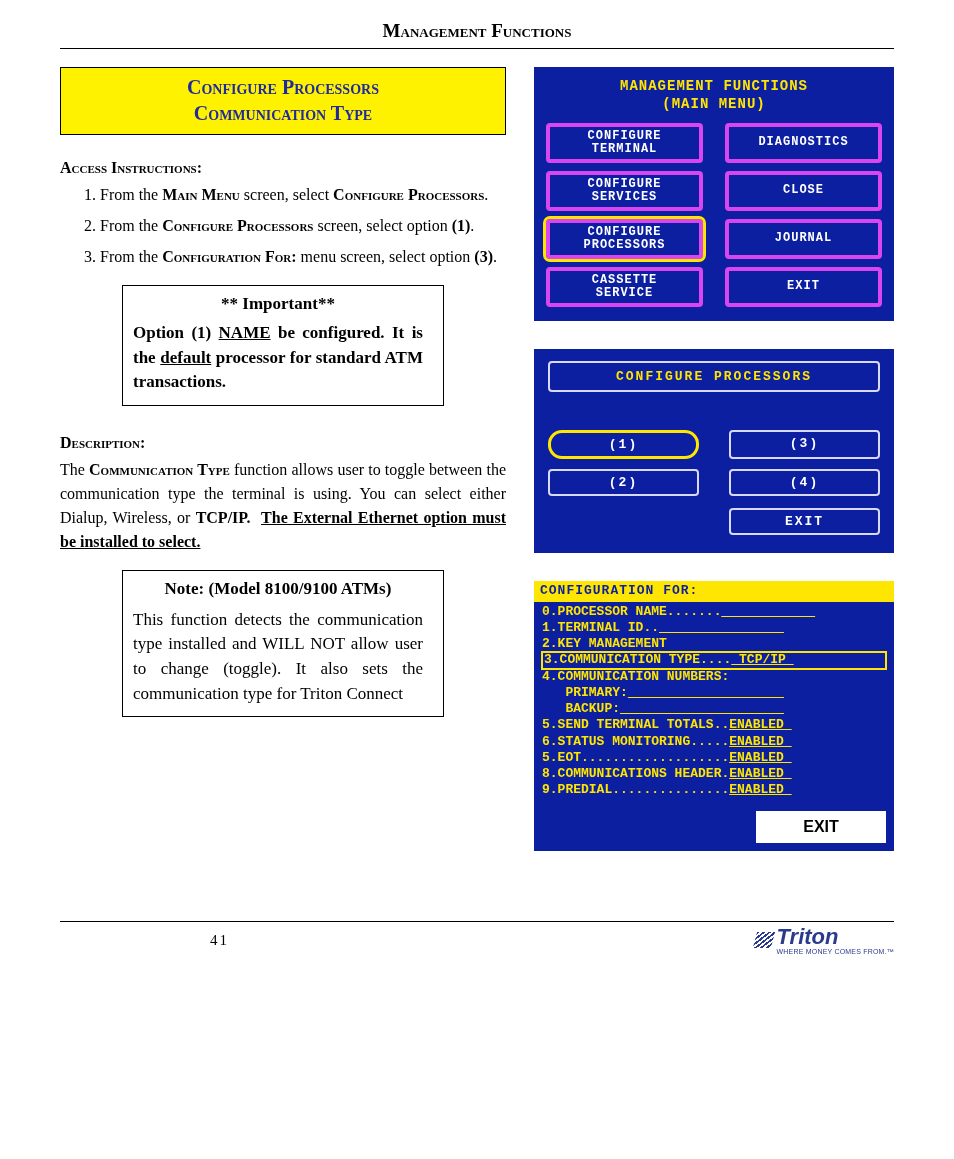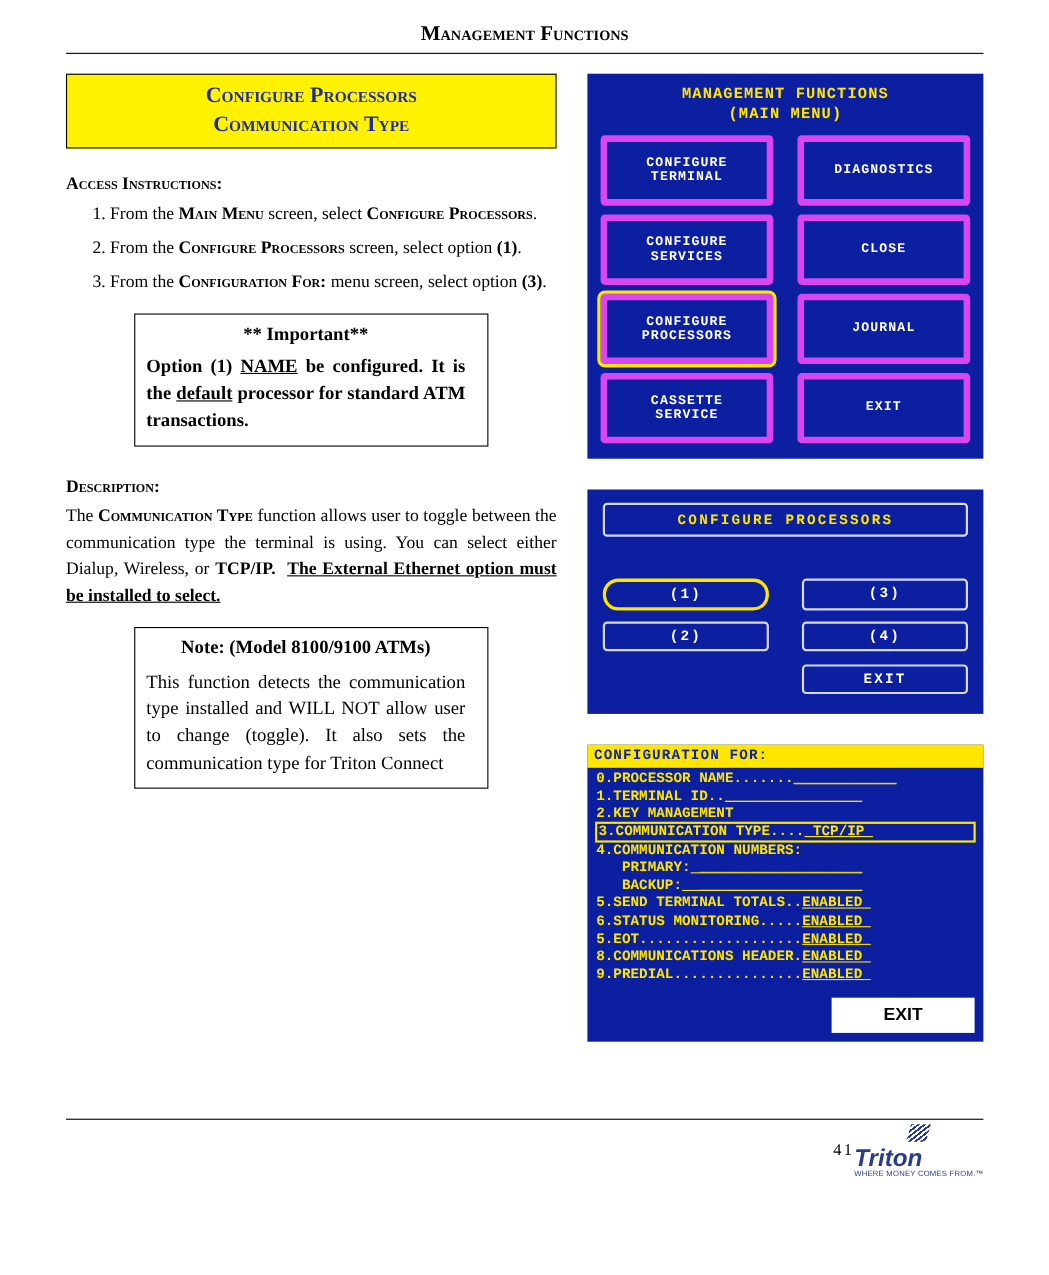--- a/index.html
+++ b/index.html
@@ -114,27 +114,27 @@
     letter-spacing: 1px;
     line-height: 1.3;
     margin: 2px 0 10px 0;
   }
   .atm-grid {
     display: grid;
     grid-template-columns: 1fr 1fr;
     gap: 8px 22px;
   }
   .atm-btn {
-    border: 6px solid #d946ef;
+    border: 4px solid #d946ef;
     border-radius: 4px;
     color: #fff;
     text-align: center;
     font-size: 12px;
     letter-spacing: 1px;
-    padding: 12px 4px;
+    padding: 2px 4px;
     line-height: 1.15;
     min-height: 28px;
     display: flex;
     align-items: center;
     justify-content: center;
     white-space: pre-line;
   }
   .atm-btn.selected {
     outline: 3px solid #ffe600;
     outline-offset: 0;
@@ -238,28 +238,27 @@
     border-top: 1px solid #000;
     margin-top: 70px;
     padding-top: 4px;
     display: flex;
     justify-content: space-between;
     align-items: center;
     font-size: 15px;
   }
   .page-num {
     flex: 1;
-    text-align: right;
+    text-align: left;
     letter-spacing: 2px;
   }
   .logo {
     display: flex;
     align-items: center;
     gap: 4px;
-    flex-direction: column;
   }
   .logo-name {
     font-family: Arial, sans-serif;
     font-style: italic;
     font-weight: bold;
     font-size: 22px;
     color: #2a3b8f;
   }
   .logo-lines {
     display: inline-block;

